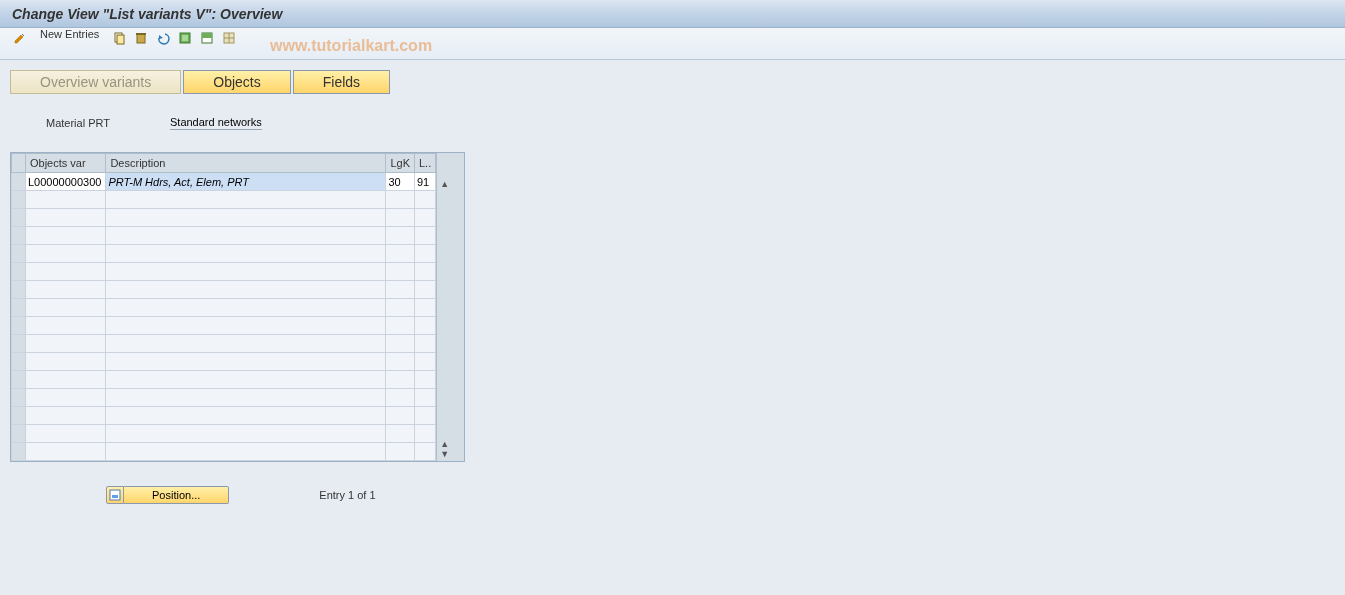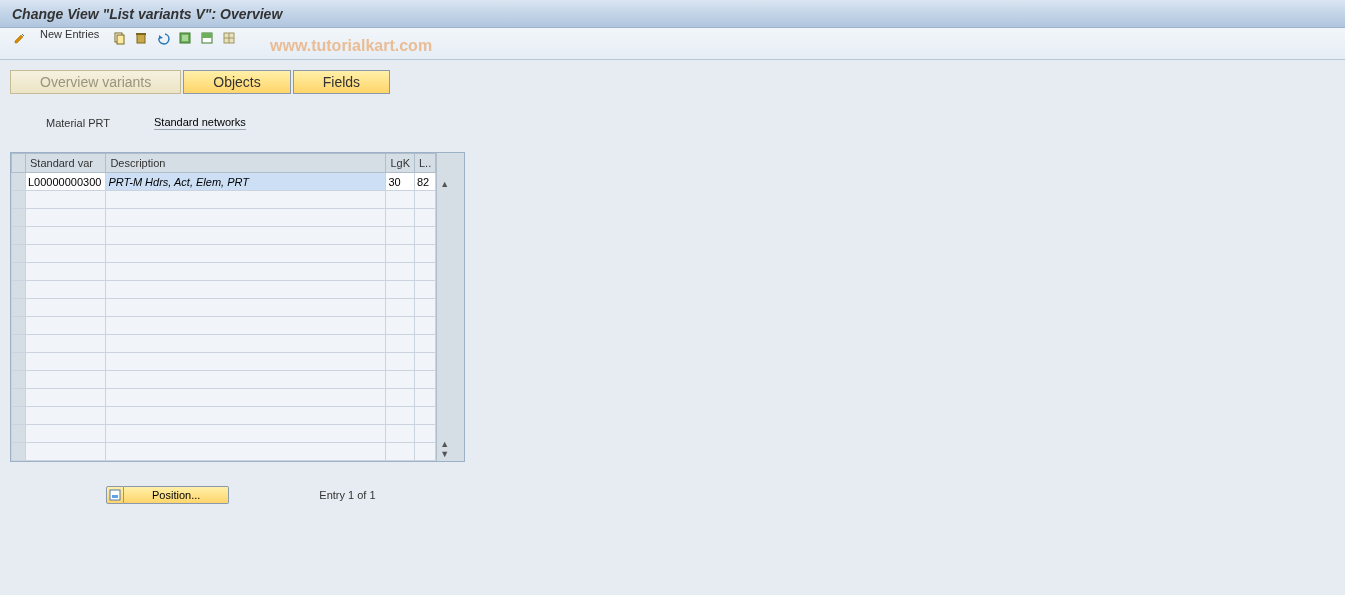--- a/index.html
+++ b/index.html
@@ -107,21 +107,21 @@
     gap: 10px;
     margin-left: 4px;
     margin-bottom: 22px;
     padding-left: 32px;
   }
   .info-label { color:#333; }
   .info-value {
     border-bottom: 1px solid #9aa7b5;
     min-width: 60px;
     padding-bottom:1px;
-    margin-left: 34px;
+    margin-left: 50px;
   }
   
   
   .grid-wrap {
     display:flex;
     border: 1px solid #9db1c6;
     width: 455px;
     background:#d5dde5;
   }
   .grid {
@@ -279,33 +279,33 @@
   <div class="info-line">
     <span class="info-label">Material PRT</span>
     <span class="info-value">Standard networks</span>
   </div>
 
   <div class="grid-wrap">
     <table class="grid">
       <thead>
         <tr>
           <th class="sel-h"></th>
-          <th class="c1">Standard var</th>
+          <th class="c1">Objects var</th>
           <th class="c2">Description</th>
           <th class="c3">LgK</th>
           <th class="c4">L..</th>
         </tr>
       </thead>
       <tbody>
         <tr>
           <td class="rowsel"></td>
           <td class="data-white" style="text-align:center">L00000000300</td>
           <td class="data-cell">PRT-M Hdrs, Act, Elem, PRT</td>
           <td class="data-white">30</td>
-          <td class="data-white">82</td>
+          <td class="data-white">91</td>
         </tr>
 
         <tr>
             <td class="rowsel"></td>
             <td></td>
             <td></td>
             <td></td>
             <td></td>
           </tr>
         <tr>

